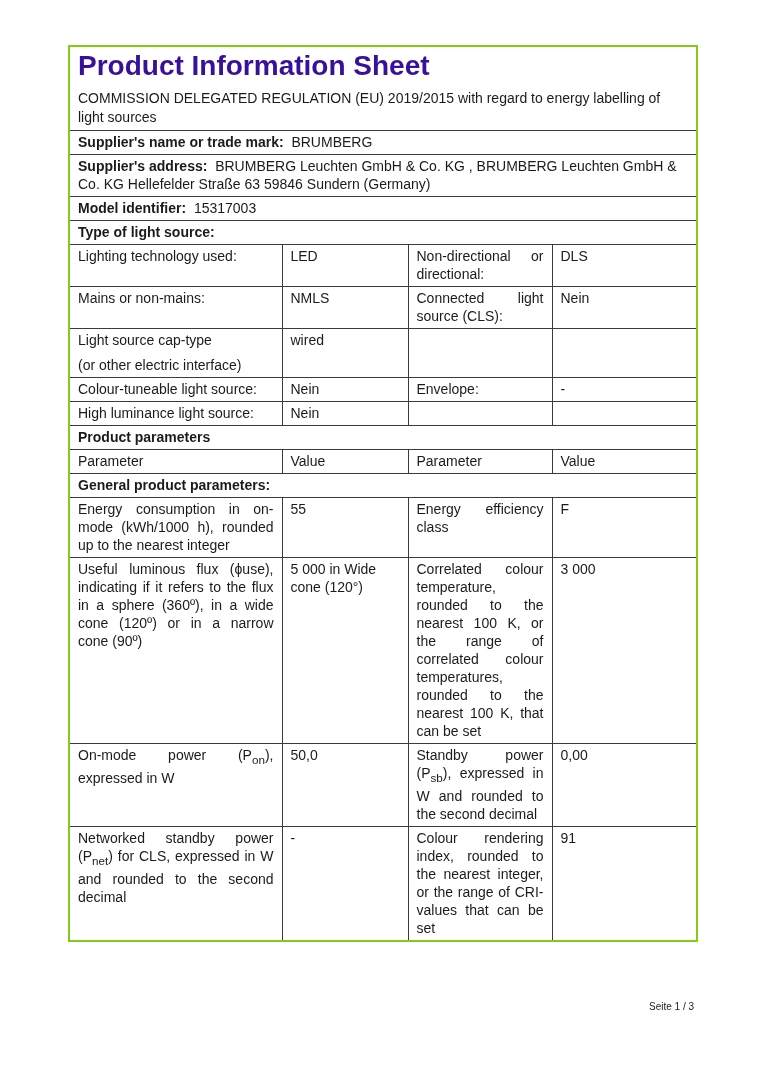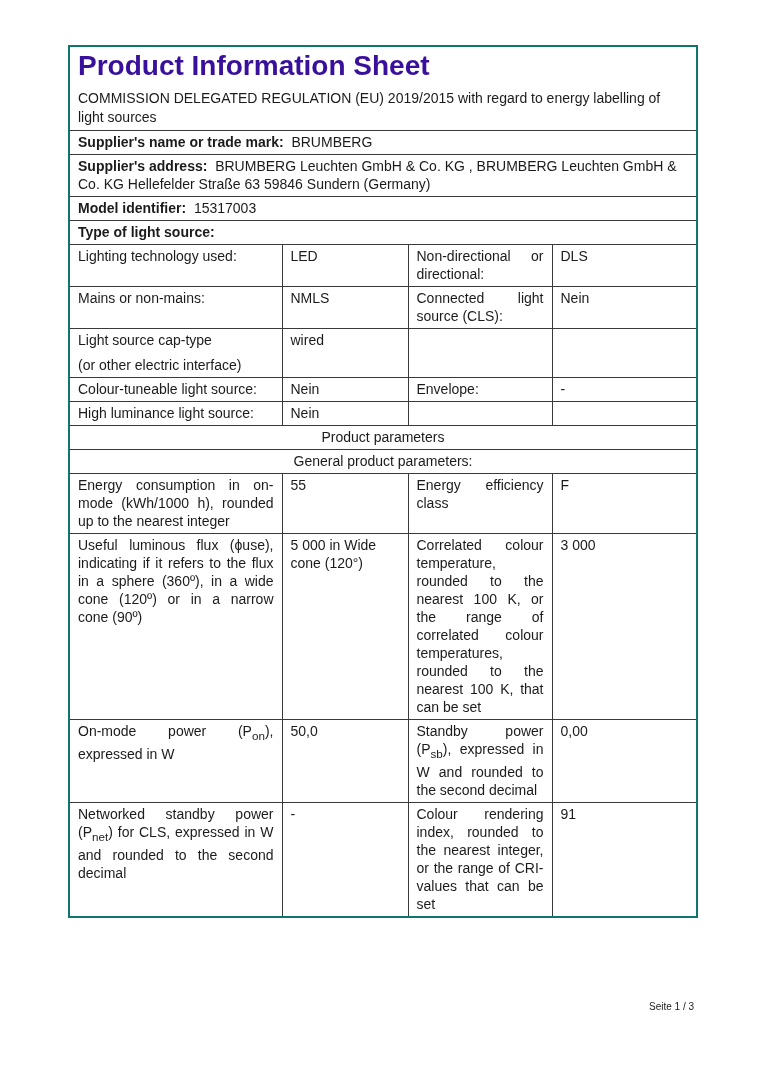--- a/index.html
+++ b/index.html
@@ -10,21 +10,21 @@
     font-family: "Liberation Sans", sans-serif;
     color: #1b1b1b;
     position: relative;
     overflow: hidden;
     padding: 45px 68px 0 68px;
   }
   table.sheet {
     width: 628px;
     border-collapse: collapse;
     table-layout: fixed;
-    border: 2px solid #0f766e;
+    border: 2px solid #84cc16;
   }
   table.sheet td {
     border: 1px solid #3a3a3a;
     vertical-align: top;
     font-size: 14px;
     line-height: 18px;
     padding: 2px 8px 3px 8px;
   }
   td.title-cell { padding: 8px 10px 8px 9px; }
   h1.doc-title {
@@ -33,22 +33,22 @@
     line-height: 34px;
     font-weight: bold;
     color: #38109b;
   }
   p.doc-subtitle { margin: 0; font-size: 14px; line-height: 19px; }
   td.info-cell { padding: 5px 8px 6px 8px; }
   .lbl { font-weight: bold; text-align: center; }
   td.param { text-align: justify; }
   td.val { text-align: left; }
   td.section-head {
-    text-align: center;
-    font-weight: normal;
+    text-align: left;
+    font-weight: bold;
     padding: 3px 8px;
   }
   .second-line { margin-top: 7px; }
   .footer {
     position: absolute;
     right: 70px;
     top: 1001px;
     font-size: 10px;
     color: #222222;
   }
@@ -136,20 +136,26 @@
       <td class="val">Nein</td>
       <td class="param"></td>
       <td class="val"></td>
     </tr>
 
 
     <tr>
       <td class="section-head" colspan="4">Product parameters</td>
     </tr>
 
+    <tr>
+      <td>Parameter</td>
+      <td>Value</td>
+      <td>Parameter</td>
+      <td>Value</td>
+    </tr>
 
     <tr>
       <td class="section-head" colspan="4">General product parameters:</td>
     </tr>
 
     <tr>
       <td class="param">Energy consumption in on-mode (kWh/1000 h), rounded up to the nearest integer</td>
       <td class="val">55</td>
       <td class="param">Energy efficiency class</td>
       <td class="val">F</td>

